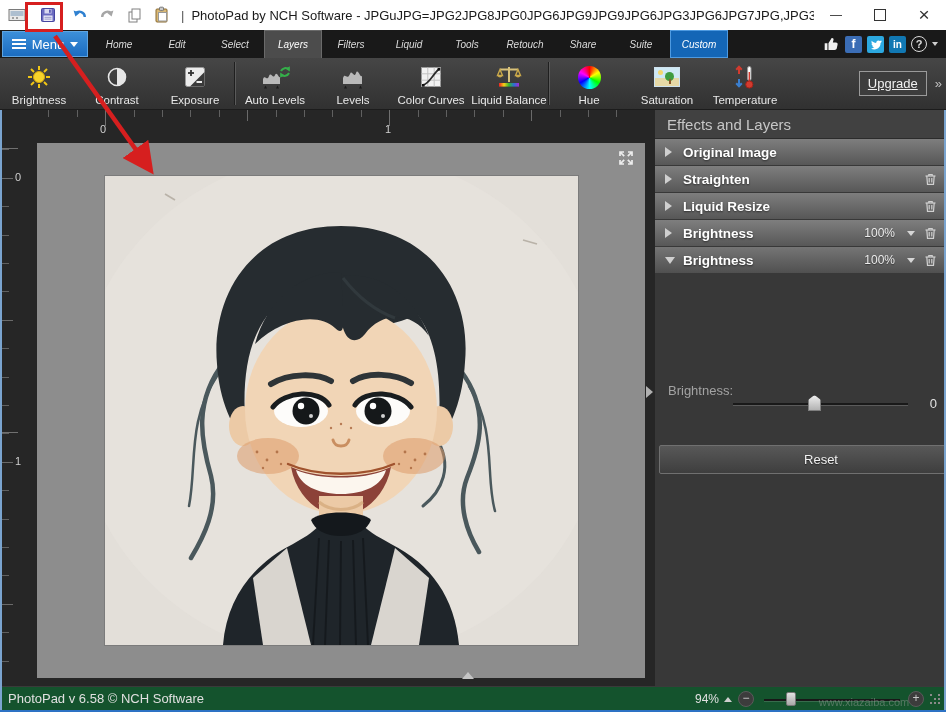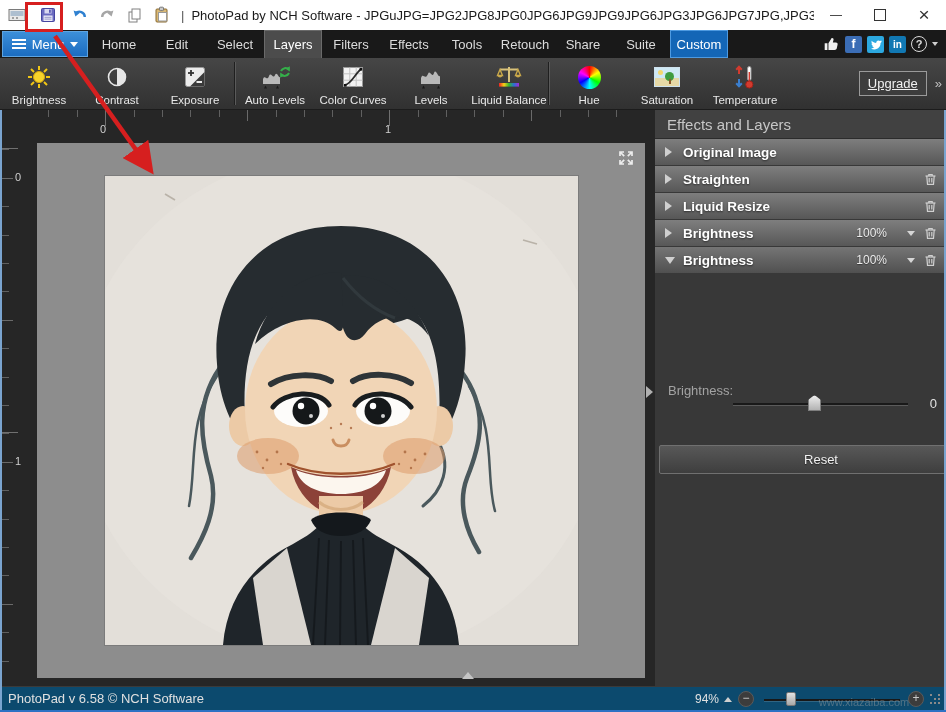--- a/index.html
+++ b/index.html
@@ -28,21 +28,21 @@
   .menu-btn { width:86px; margin:1px 2px; background:linear-gradient(#3c8fd9,#1b6cc0);
     border:1px solid #5ea4e0; display:flex; align-items:center; justify-content:center; gap:6px;
     color:#fff; font-size:13px; cursor:pointer; }
   .hamburger { width:14px; height:10px; position:relative; }
   .hamburger::before { content:""; position:absolute; left:0; top:0; width:14px; height:2px;
     background:#fff; box-shadow:0 4px 0 #fff, 0 8px 0 #fff; }
   .tri { width:0; height:0; display:inline-block; }
   .tri-down-w { border-left:4px solid transparent; border-right:4px solid transparent; border-top:5px solid #fff; }
   .tabs { display:flex; }
   .tab { width:58px; display:flex; align-items:center; justify-content:center;
-    color:#dcdcdc; font-size:13px; cursor:pointer; }
+    color:#dcdcdc; font-size:10px; cursor:pointer;font-style:italic; }
   .tab.active { background:#4c4c4c; border:1px solid #6a6a6a; border-bottom:none; color:#fff; }
   .tab.highlight { background:#1466b6; border:1px solid #4e9ae0; color:#fff; }
   .social { margin-left:auto; display:flex; align-items:center; gap:5px; padding-right:8px; }
   .soc { width:17px; height:17px; border-radius:2px; display:flex; align-items:center; justify-content:center;
     font-size:11px; font-weight:bold; color:#fff; cursor:pointer; }
   .soc.fb { background:#3b6db5; } .soc.fb::before { content:"f"; font-size:12px; }
   .soc.tw { background:#2ca8e0; }
   .soc.li { background:#1178b3; } .soc.li::before { content:"in"; font-size:10px; }
   .soc.help { background:transparent; border:1.6px solid #dcdcdc; border-radius:50%; width:16px; height:16px; }
   .soc.help::before { content:"?"; color:#dcdcdc; font-size:11px; }
@@ -104,37 +104,37 @@
   .panel-header { height:29px; background:#414141; border-bottom:1px solid #2c2c2c;
     color:#c6c6c6; font-size:15px; line-height:29px; padding-left:12px; }
   .layer-row { height:26px; margin-bottom:1px; background:linear-gradient(#7e7e7e,#575757);
     display:flex; align-items:center; padding:0 8px 0 10px; cursor:pointer; }
   .layer-row.expanded { background:linear-gradient(#757575,#505050); }
   .tri-right-g { border-top:5px solid transparent; border-bottom:5px solid transparent; border-left:7px solid #cfcfcf; }
   .tri-down-g { border-left:5px solid transparent; border-right:5px solid transparent; border-top:7px solid #cfcfcf; }
   .layer-caret { width:18px; display:flex; }
   .layer-label { flex:1; color:#fff; font-size:13.5px; font-weight:bold;
     text-shadow:0 1px 2px rgba(0,0,0,0.55); }
-  .layer-value { color:#ececec; font-size:12px; margin-right:20px; text-shadow:0 1px 1px rgba(0,0,0,0.4); }
+  .layer-value { color:#ececec; font-size:12px; margin-right:12px; text-shadow:0 1px 1px rgba(0,0,0,0.4); }
   .layer-vcaret { margin-right:8px; border-left:4px solid transparent; border-right:4px solid transparent; border-top:5px solid #d6d6d6; }
   .trash { width:15px; height:15px; cursor:pointer; }
   .ctl-label { position:absolute; left:13px; top:273px; font-size:13px; color:#a3a3a3; }
   .ctl-track { position:absolute; left:78px; top:293px; width:175px; height:2px; background:#191919;
     box-shadow:0 1px 0 rgba(255,255,255,0.18); cursor:pointer; }
   .ctl-handle { position:absolute; left:153px; top:285px; width:13px; height:16px;
     background:linear-gradient(#ececec,#b2b2b2); border:1px solid #7e7e7e;
     clip-path:polygon(50% 0,100% 32%,100% 100%,0 100%,0 32%); cursor:pointer; }
   .ctl-value { position:absolute; right:9px; top:286px; font-size:13px; color:#e2e2e2; }
   .reset-btn { position:absolute; left:4px; top:335px; width:324px; height:29px;
     background:linear-gradient(#585858,#3e3e3e); border:1px solid #707070; border-radius:2px;
     color:#f0f0f0; font-size:13px; display:flex; align-items:center; justify-content:center;
     text-shadow:0 1px 1px rgba(0,0,0,0.5); cursor:pointer; }
 
   
-  .statusbar { position:absolute; left:0; top:686px; width:946px; height:24px; background:#0c4a6e;
+  .statusbar { position:absolute; left:0; top:686px; width:946px; height:24px; background:#14532d;
     border-top:1px solid #3a3a3a; }
   .status-text { position:absolute; left:8px; top:4px; font-size:13px; color:#e0e0e0; }
   .zoom-text { position:absolute; left:683px; top:5px; width:36px; font-size:12px; color:#e0e0e0; text-align:right; cursor:pointer; }
   .zoom-caret { position:absolute; left:724px; top:10px; border-left:4px solid transparent;
     border-right:4px solid transparent; border-bottom:5px solid #cfcfcf; cursor:pointer; }
   .zbtn { position:absolute; top:4px; width:16px; height:16px; border-radius:50%; background:#3c3c3c;
     border:1px solid #5a5a5a; color:#c8c8c8; font-size:12px; line-height:13px; text-align:center; cursor:pointer; }
   .zbtn.minus { left:738px; } .zbtn.minus::before { content:"−"; }
   .zbtn.plus { left:908px; } .zbtn.plus::before { content:"+"; }
   .ztrack { position:absolute; left:764px; top:12px; width:136px; height:2px; background:#181818;
@@ -221,21 +221,21 @@
       <span class="hamburger"></span>
       <span>Menu</span>
       <span class="tri tri-down-w"></span>
     </div>
     <div class="tabs">
       <div class="tab">Home</div>
       <div class="tab">Edit</div>
       <div class="tab">Select</div>
       <div class="tab active">Layers</div>
       <div class="tab">Filters</div>
-      <div class="tab">Effects</div>
+      <div class="tab">Liquid</div>
       <div class="tab">Tools</div>
       <div class="tab">Retouch</div>
       <div class="tab">Share</div>
       <div class="tab">Suite</div>
       <div class="tab highlight">Custom</div>
     </div>
     <div class="social">
       <span class="soc">
         <svg width="18" height="16" viewBox="0 0 20 18">
             <path d="M2 8h3.2v8H2zM6.4 16h7.2c1.4 0 2.4-.9 2.6-2l1-4.4c.3-1.3-.7-2.4-2-2.4h-3.6l.8-3.3c.3-1.2-.6-2.1-1.6-2.1h-.6L6.4 8z" fill="#f0f0f0"></path>
@@ -305,44 +305,44 @@
             <path d="M21 7a5 5 0 0 1 8-1.5" stroke="#35b04a" stroke-width="2" fill="none"></path>
             <polygon points="29.8,2.2 29.8,7.4 25.6,4.8" fill="#35b04a"></polygon>
             <path d="M29 9a5 5 0 0 1-8 1.5" stroke="#35b04a" stroke-width="2" fill="none"></path>
             <polygon points="20.2,13.8 20.2,8.6 24.4,11.2" fill="#35b04a"></polygon>
           </svg>
       </span>
       <span>Auto Levels</span>
     </div>
     <div class="titem">
       <span class="iconbox">
+        <svg width="28" height="26" viewBox="0 0 28 26">
+            <path d="M4 20v-6c2-6 4 3 7-4 2-5 4 5 6-1 2-5 4 5 6 3v8z" fill="#b9b9b9"></path>
+            <polygon points="5,24.5 8,24.5 6.5,21.5" fill="#1a1a1a"></polygon>
+            <polygon points="20,24.5 23,24.5 21.5,21.5" fill="#1a1a1a"></polygon>
+          </svg>
+      </span>
+      <span>Levels</span>
+    </div>
+    <div class="titem">
+      <span class="iconbox">
         <svg width="24" height="24" viewBox="0 0 24 24">
             <rect x="2.5" y="2.5" width="19" height="19" fill="#f2f2f2" stroke="#9a9a9a"></rect>
             <g stroke="#c2c2c2" stroke-width="1">
               <line x1="8.8" y1="2.5" x2="8.8" y2="21.5"></line>
               <line x1="15.2" y1="2.5" x2="15.2" y2="21.5"></line>
               <line x1="2.5" y1="8.8" x2="21.5" y2="8.8"></line>
               <line x1="2.5" y1="15.2" x2="21.5" y2="15.2"></line>
             </g>
             <path d="M4 20 C10 19 14 9 20 4" stroke="#2b2b2b" stroke-width="1.8" fill="none"></path>
             <rect x="3" y="19" width="2.6" height="2.6" fill="#111"></rect>
             <rect x="18.6" y="3" width="2.6" height="2.6" fill="#111"></rect>
           </svg>
       </span>
       <span>Color Curves</span>
-    </div>
-    <div class="titem">
-      <span class="iconbox">
-        <svg width="28" height="26" viewBox="0 0 28 26">
-            <path d="M4 20v-6c2-6 4 3 7-4 2-5 4 5 6-1 2-5 4 5 6 3v8z" fill="#b9b9b9"></path>
-            <polygon points="5,24.5 8,24.5 6.5,21.5" fill="#1a1a1a"></polygon>
-            <polygon points="20,24.5 23,24.5 21.5,21.5" fill="#1a1a1a"></polygon>
-          </svg>
-      </span>
-      <span>Levels</span>
     </div>
     <div class="titem">
       <span class="iconbox">
         <svg width="28" height="26" viewBox="0 0 28 26">
             <defs>
               <linearGradient id="rb" x1="0" y1="0" x2="1" y2="0">
                 <stop offset="0" stop-color="#e22"></stop>
                 <stop offset="0.25" stop-color="#f7d117"></stop>
                 <stop offset="0.5" stop-color="#2fb52f"></stop>
                 <stop offset="0.75" stop-color="#2a6fd4"></stop>

